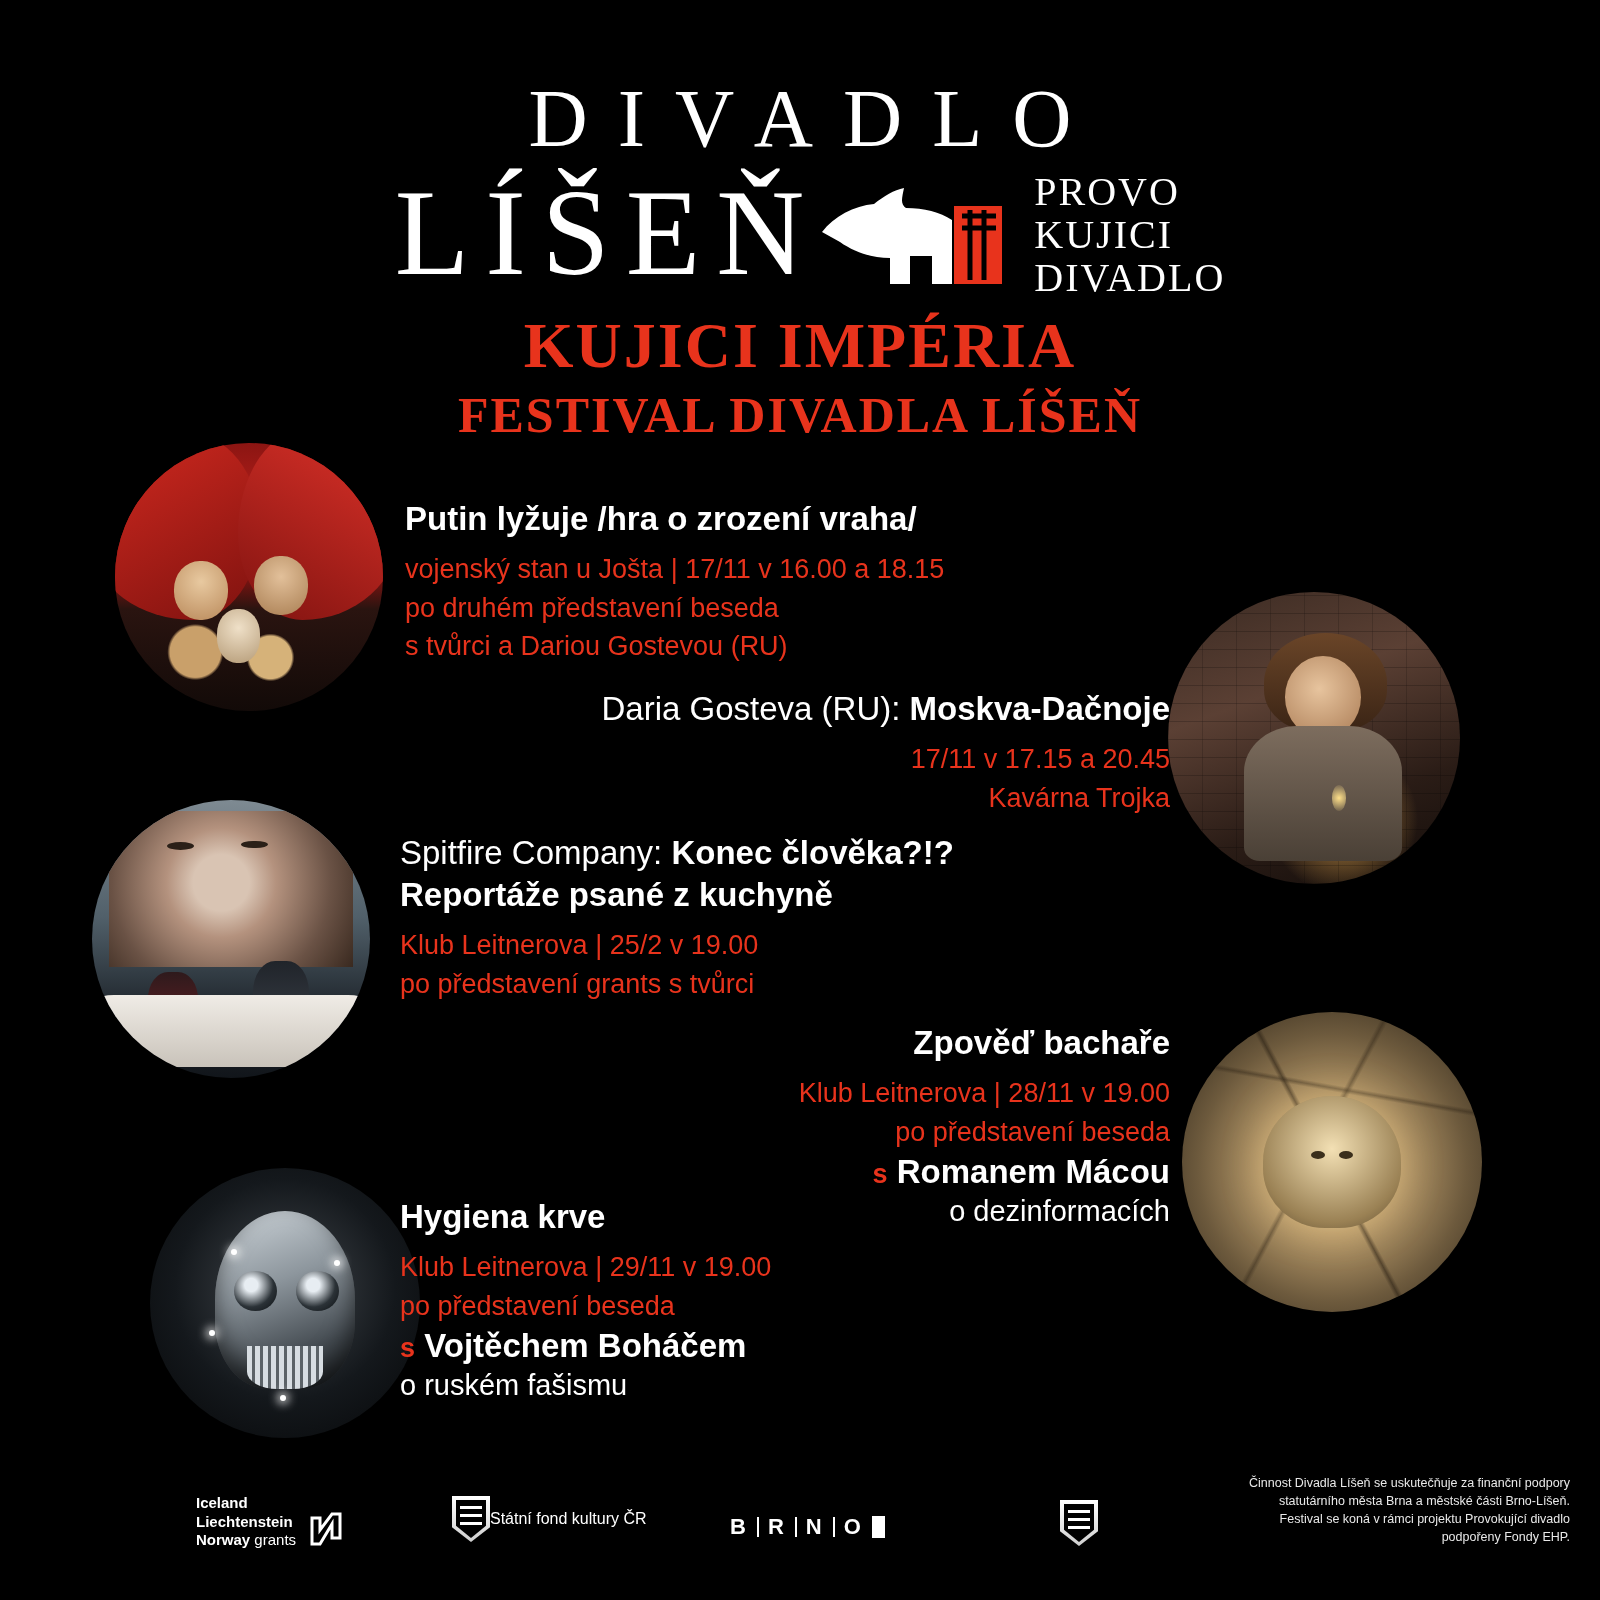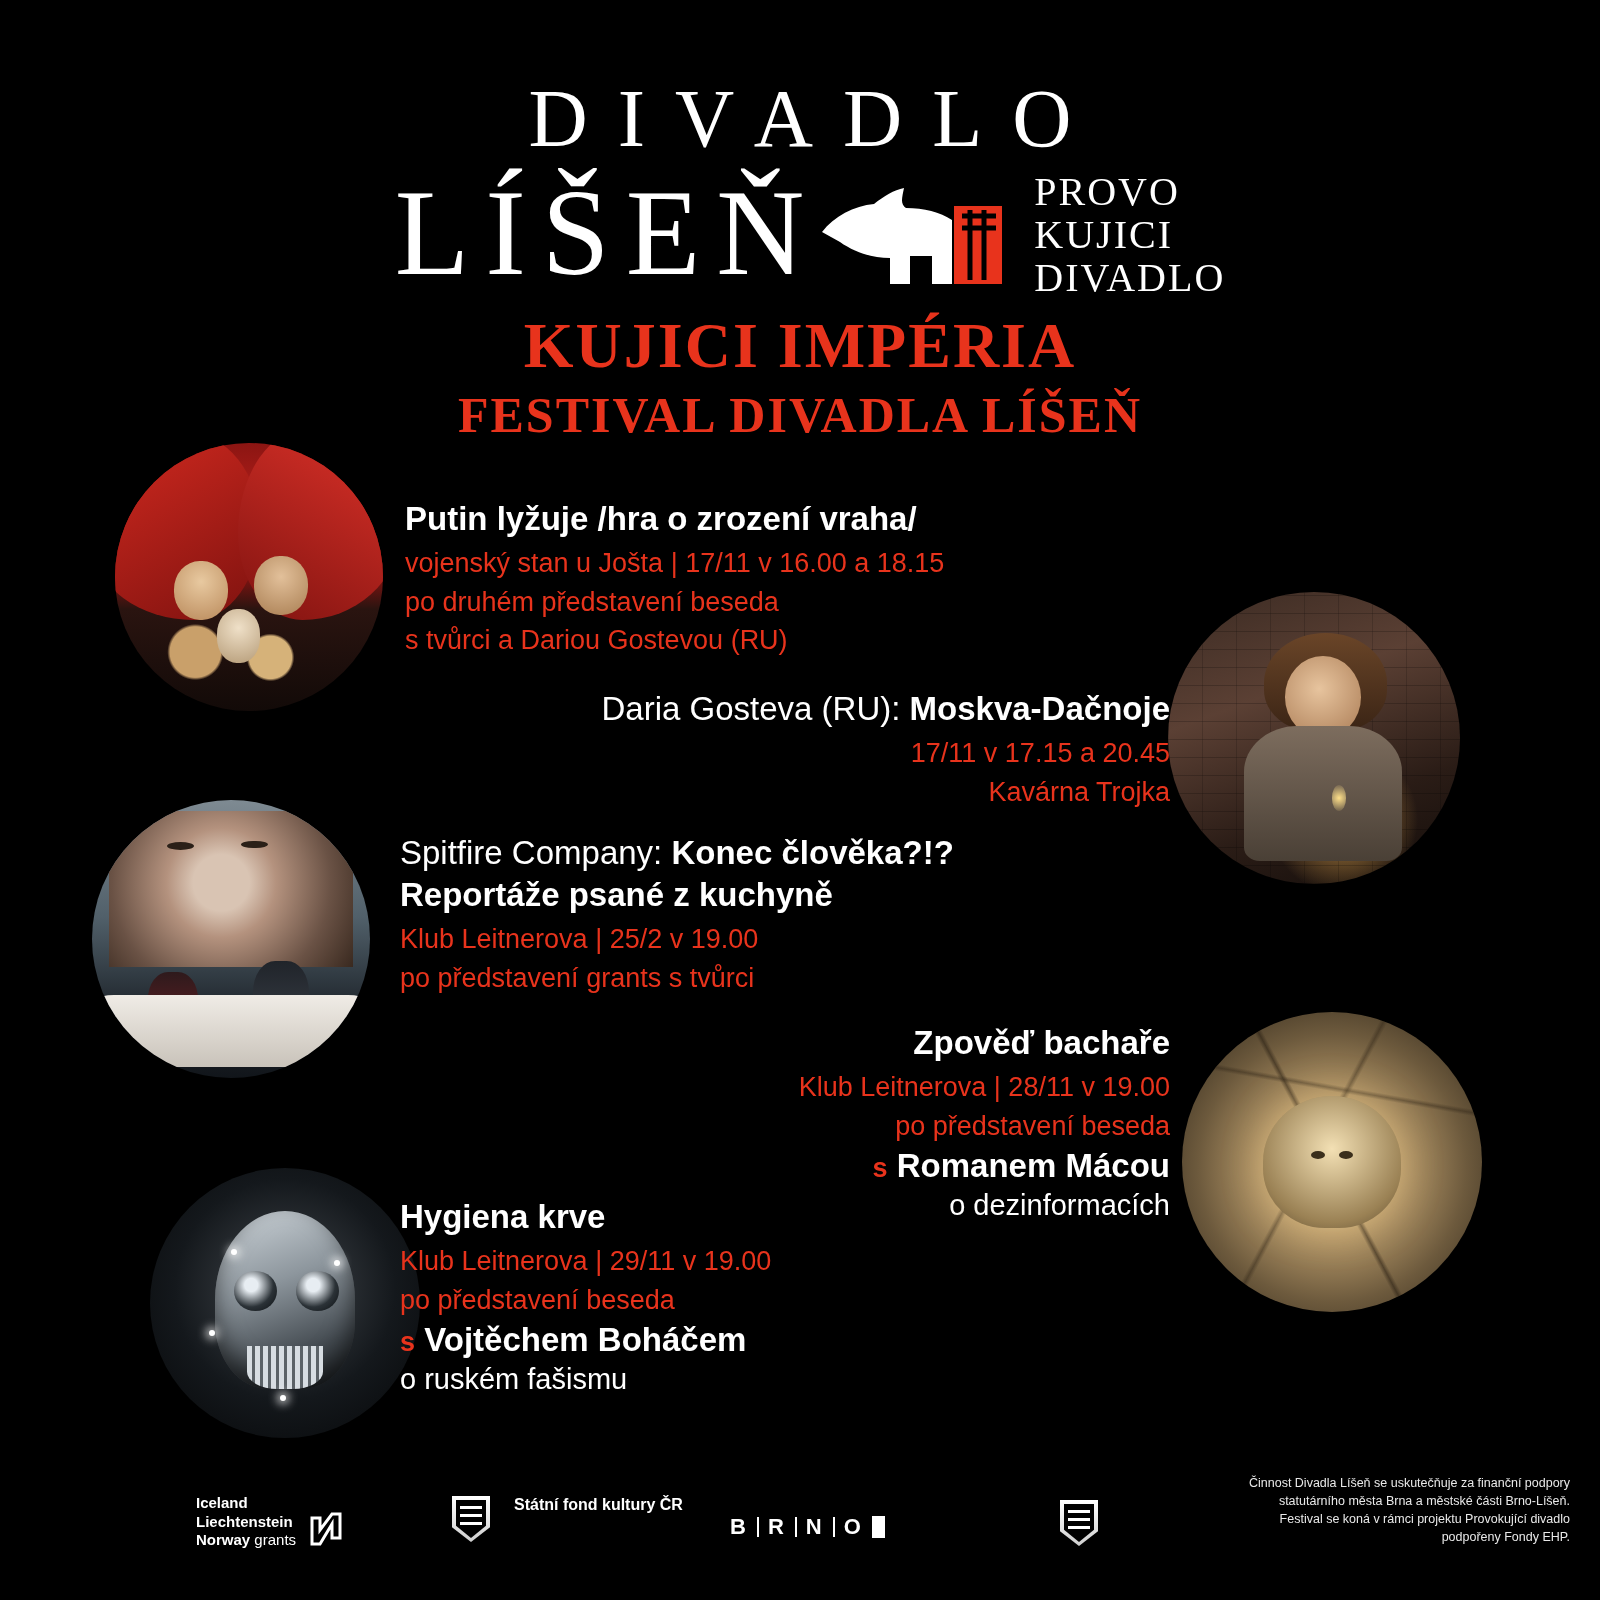--- a/index.html
+++ b/index.html
@@ -266,41 +266,41 @@
     font-weight: 700;
     color: #ffffff;
     line-height: 1.28;
   }
   .ttl .pre { font-weight: 400; }
   .meta {
     font-size: 27px;
     color: #e8331c;
     line-height: 1.42;
   }
-  .mt { margin-top: 4px; }
+  .mt { margin-top: 10px; }
 
   #blk-putin { left: 405px; top: 498px; width: 620px; }
   #blk-daria { left: 560px; top: 688px; width: 610px; text-align: right; }
   #blk-spitfire { left: 400px; top: 832px; width: 640px; }
   #blk-zpoved { left: 540px; top: 1022px; width: 630px; text-align: right; }
   #blk-hygiena { left: 400px; top: 1196px; width: 620px; }
 
   
   .footer {
     position: absolute;
     left: 0;
     bottom: 36px;
     width: 1600px;
     height: 120px;
   }
   .fitem { position: absolute; color: #ffffff; }
   #f-eea { left: 196px; bottom: 14px; display:flex; align-items:flex-end; gap:10px; }
   #f-eea .txt { font-size: 15px; font-weight: 700; line-height: 1.25; text-align:left; }
   #f-eea .txt .thin { font-weight: 400; }
-  #f-sfk { left: 452px; bottom: 22px; display:flex; gap:24px;font-weight:bold; }
+  #f-sfk { left: 452px; bottom: 22px; display:flex; align-items:center; gap:0; }
   #f-sfk .txt { font-size: 16px; }
   #f-brno { left: 730px; bottom: 24px; }
   #f-brno .word {
     font-size: 22px; letter-spacing: 2px; font-weight: 700;
     display: flex; align-items: center; gap: 9px;
   }
   #f-brno .bar { display:inline-block; width:2px; height:20px; background:#fff; }
   #f-brno .blk { display:inline-block; width:13px; height:22px; background:#fff; }
   #f-lisen { left: 1060px; bottom: 18px; }
   #f-note { right: 30px; bottom: 18px; width: 330px; font-size: 12.5px; line-height: 1.45; text-align: right; color:#e9e9e9; }

